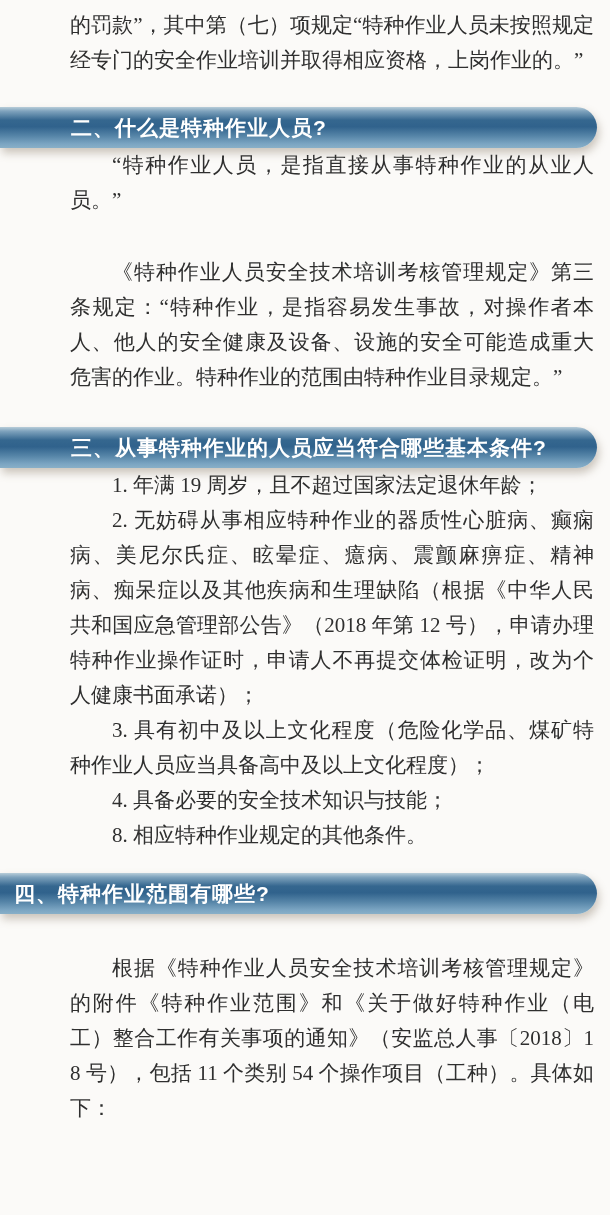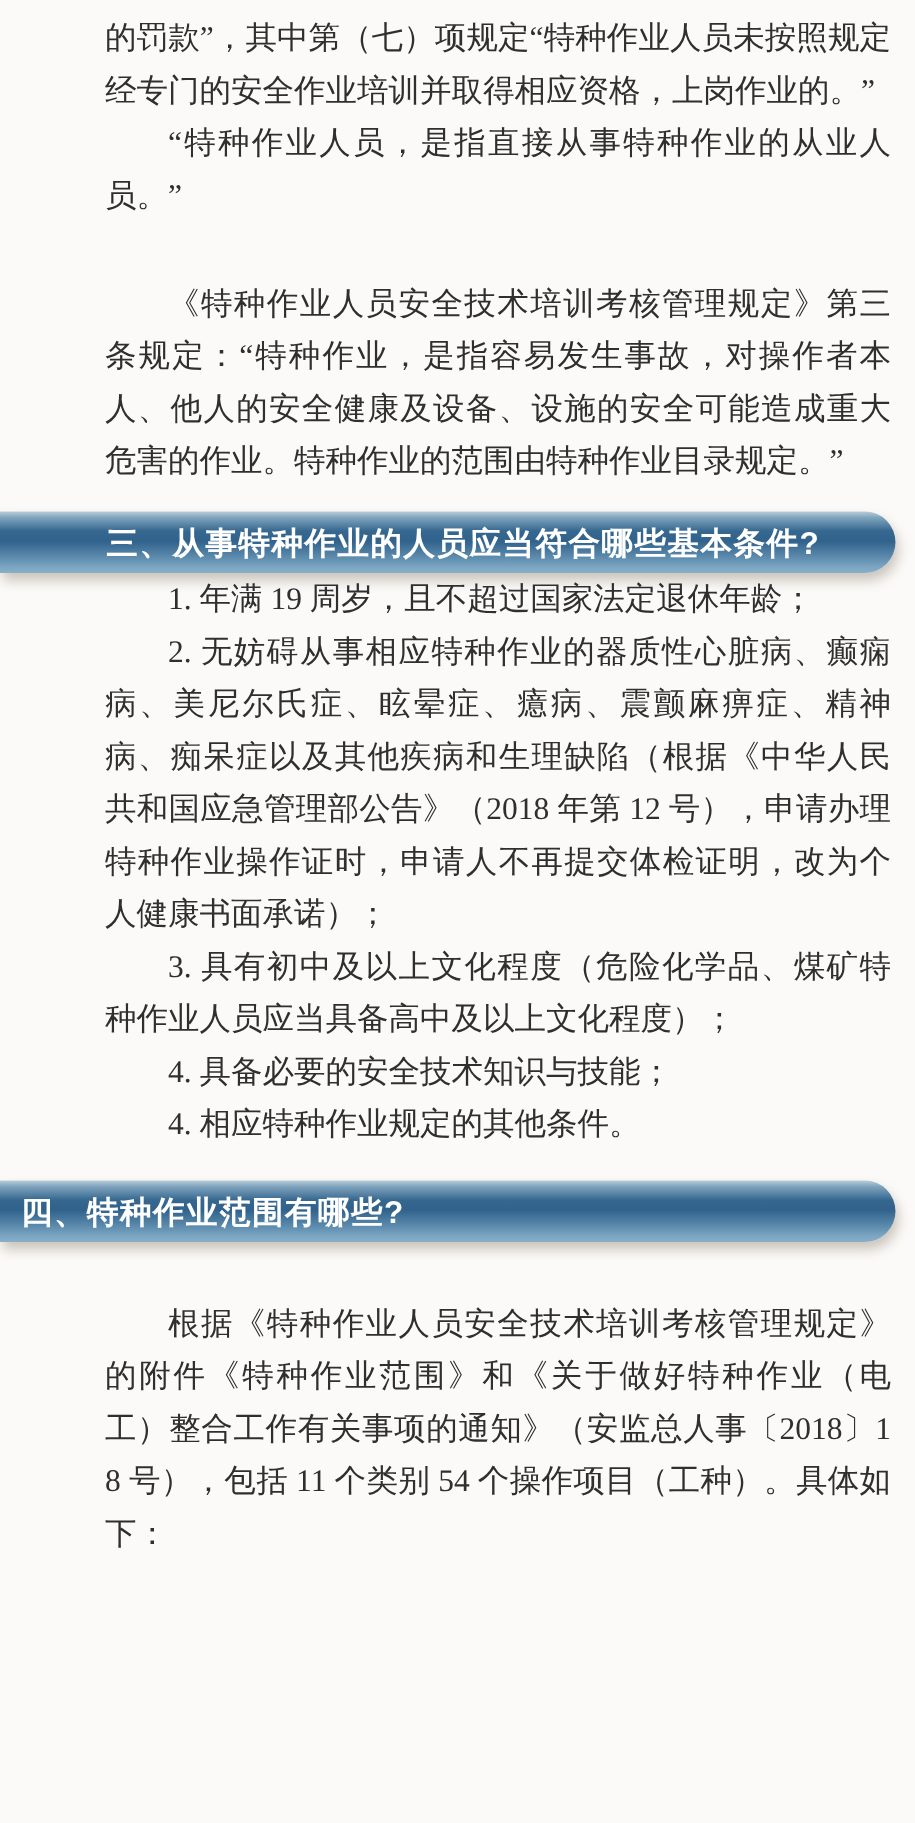--- a/index.html
+++ b/index.html
@@ -46,46 +46,49 @@
   }
   .banner-title {
     color: #ffffff;
     font-weight: 700;
     font-size: 21px;
     letter-spacing: 1px;
     white-space: nowrap;
   }
 
   .banner.b2 { margin-top: 29px; }
-  .banner.b3 { margin-top: 16px; }
+  .banner.b3 { margin-top: 32px; }
   .banner.b4 { margin-top: 20px; padding-left: 14px; }
 
   .first-after-banner { margin-top: 37px; }
 </style>
 </head>
 <body>
 
 <div class="doc">
 
   <p class="para no-indent">的罚款”，其中第（七）项规定“特种作业人员未按照规定经专门的安全作业培训并取得相应资格，上岗作业的。”</p>
 
   <section>
+    <div class="banner b2">
+      <span class="banner-title">二、什么是特种作业人员?</span>
+    </div>
     <p class="para">“特种作业人员，是指直接从事特种作业的从业人员。”</p>
     <p class="para first-after-banner">《特种作业人员安全技术培训考核管理规定》第三条规定：“特种作业，是指容易发生事故，对操作者本人、他人的安全健康及设备、设施的安全可能造成重大危害的作业。特种作业的范围由特种作业目录规定。”</p>
   </section>
 
   <section>
     <div class="banner b3">
       <span class="banner-title">三、从事特种作业的人员应当符合哪些基本条件?</span>
     </div>
     <p class="para">1. 年满 19 周岁，且不超过国家法定退休年龄；</p>
     <p class="para">2. 无妨碍从事相应特种作业的器质性心脏病、癫痫病、美尼尔氏症、眩晕症、癔病、震颤麻痹症、精神病、痴呆症以及其他疾病和生理缺陷（根据《中华人民共和国应急管理部公告》（2018 年第 12 号），申请办理特种作业操作证时，申请人不再提交体检证明，改为个人健康书面承诺）；</p>
     <p class="para">3. 具有初中及以上文化程度（危险化学品、煤矿特种作业人员应当具备高中及以上文化程度）；</p>
     <p class="para">4. 具备必要的安全技术知识与技能；</p>
-    <p class="para">4. 相应特种作业规定的其他条件。</p>
+    <p class="para">8. 相应特种作业规定的其他条件。</p>
   </section>
 
   <section>
     <div class="banner b4">
       <span class="banner-title">四、特种作业范围有哪些?</span>
     </div>
     <p class="para first-after-banner">根据《特种作业人员安全技术培训考核管理规定》的附件《特种作业范围》和《关于做好特种作业（电工）整合工作有关事项的通知》（安监总人事〔2018〕18 号），包括 11 个类别 54 个操作项目（工种）。具体如下：</p>
   </section>
 
 </div>

